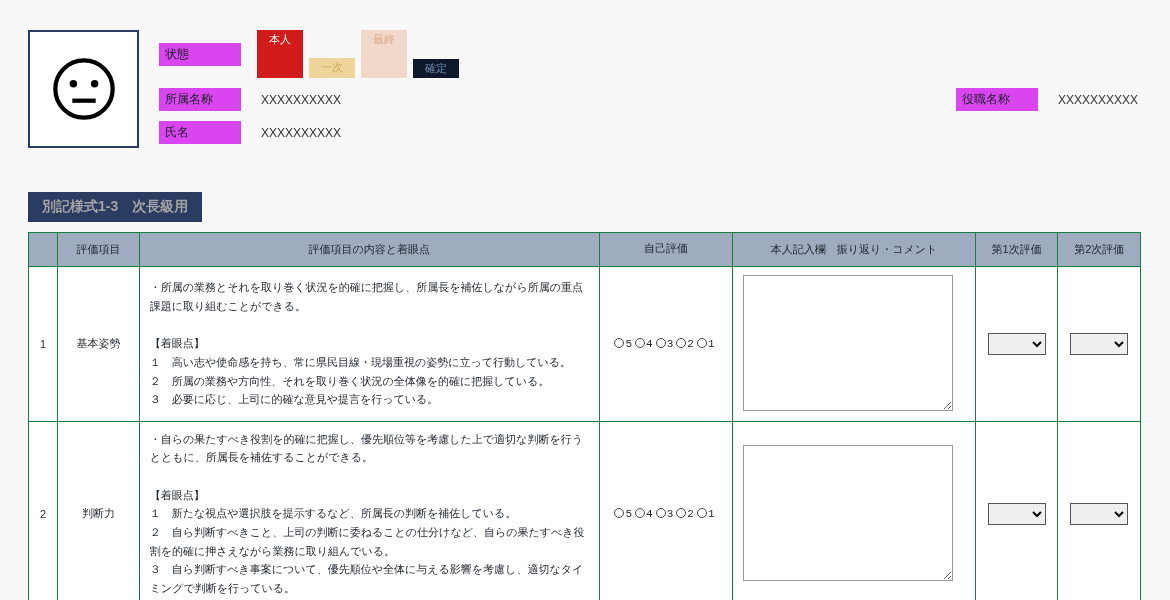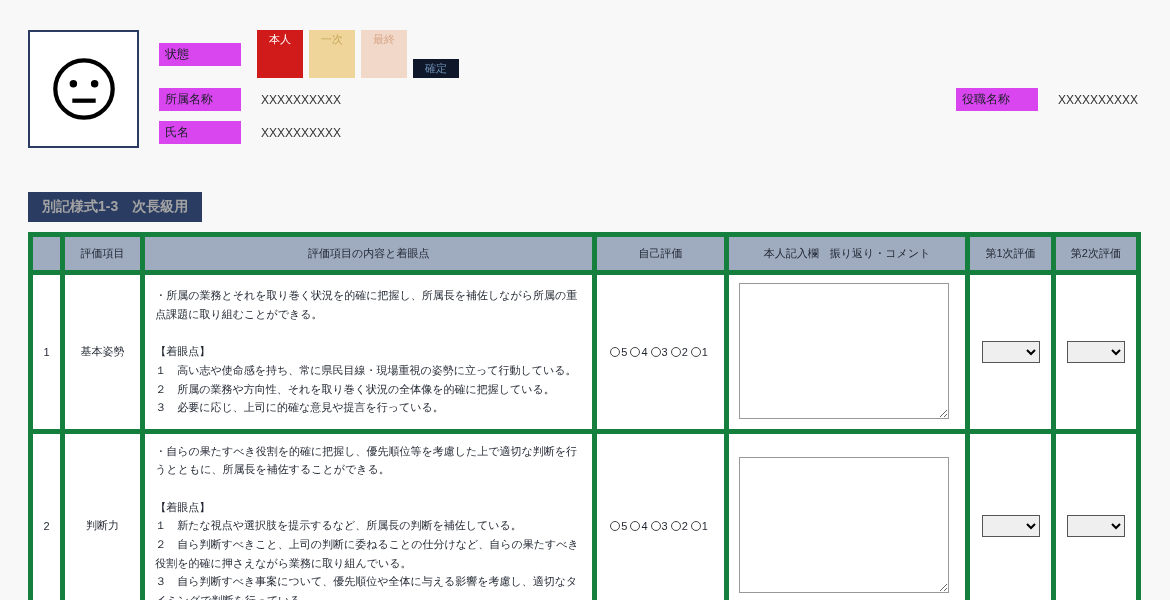--- a/index.html
+++ b/index.html
@@ -7,31 +7,31 @@
     .top { display: flex; gap: 20px; margin-bottom: 44px; align-items: flex-start; }
     .avatar-box { width: 111px; height: 118px; border: 2px solid #2a3c62; background: #fff; display: flex; align-items: center; justify-content: center; }
     .avatar-box svg { width: 68px; height: 68px; }
     .info-block { flex: 1; }
     .info-grid { display: grid; grid-template-columns: auto auto 1fr auto auto; column-gap: 16px; row-gap: 10px; align-items: center; }
     .k-label { background: #d946ef; padding: 3px 10px 3px 6px; min-width: 82px; font-size: 12px; color: #1a1f28; }
     .k-val { font-size: 12px; color: #333; padding: 2px 4px; }
     .badges { display: flex; gap: 6px; justify-content: flex-end; }
     .badge { font-size: 11px; color: #fff; padding: 2px 10px; min-width: 46px; text-align: center; }
     .b1 { background: #d11a1a; }
-    .b2 { background: #f0d59a; color: #c6a85b; }
+    .b2 { background: #f0d59a; color: #c6a85b; margin-top: 28px; }
     .b3 { background: #f2d8c8; color: #d7a688; }
     .b4 { background: #0f172a; color: #6f91b6; margin-top: 29px; }
     .section-title { display: inline-block; background: #2a3c62; color: #a3a3a3; font-size: 14px; padding: 6px 14px; margin-bottom: 10px; font-weight: bold; }
     table.main { border-collapse: collapse; width: 1113px; }
-    table.main th, table.main td { border: 5px solid #15803d; padding: 8px 10px; vertical-align: middle; font-size: 11px; color: #1f2530; background: #fff; }
+    table.main th, table.main td { border: 1px solid #15803d; padding: 8px 10px; vertical-align: middle; font-size: 11px; color: #1f2530; background: #fff; }
     table.main th { background: #9fabbf; text-align: center; font-weight: normal; line-height: 1.5; }
     .col-n { width: 28px; text-align: center; }
     .col-item { width: 78px; text-align: center; }
     .col-desc { width: 440px; line-height: 1.7; }
-    .col-self { width: 128px; text-align: center; white-space: nowrap; }
+    .col-self { width: 128px; text-align: center; white-space: nowrap; font-family: Liberation Mono, monospace; }
     .col-comment { width: 232px; }
     .col-eval { width: 70px; text-align: center; }
     textarea.cm { width: 210px; height: 136px; border: 1px solid #999; resize: both; font-family: inherit; font-size: 11px; padding: 4px; }
     select.ev { width: 58px; border: 1px solid #555; height: 22px; background: #efefef; }
     .radio-line { white-space: nowrap; letter-spacing: 1px; }
     .rb { display: inline-block; margin-right: 2px; }
     .circle { display: inline-block; width: 10px; height: 10px; border: 1px solid #444; border-radius: 50%; vertical-align: -1px; margin-right: 1px; }
   </style>
 </head>
 <body>

